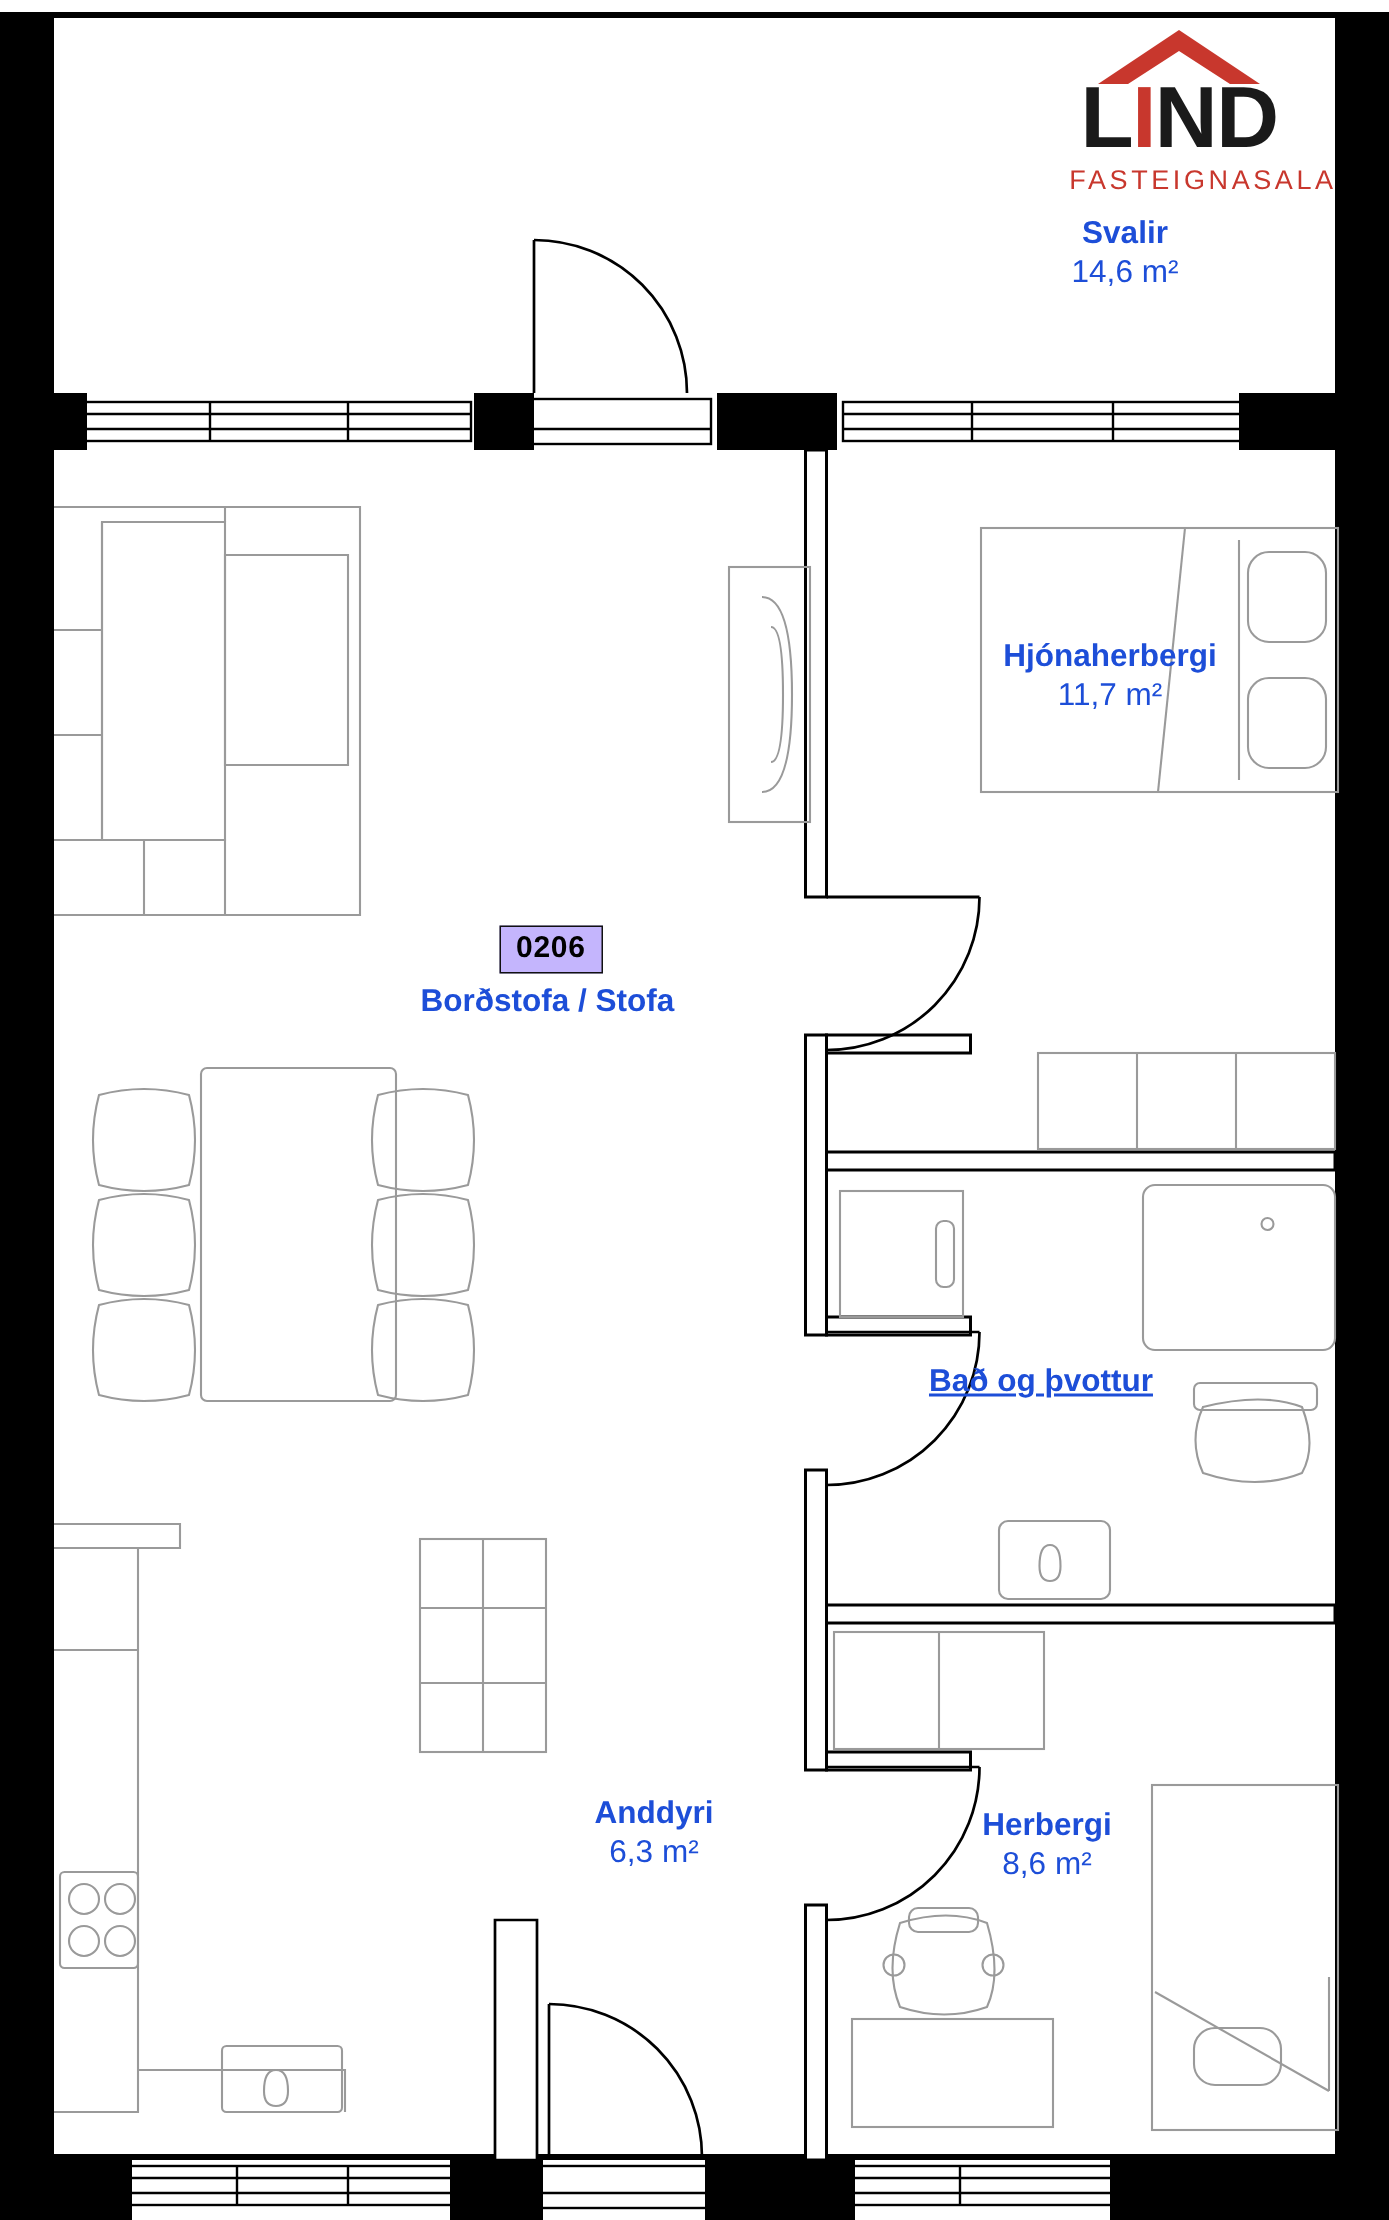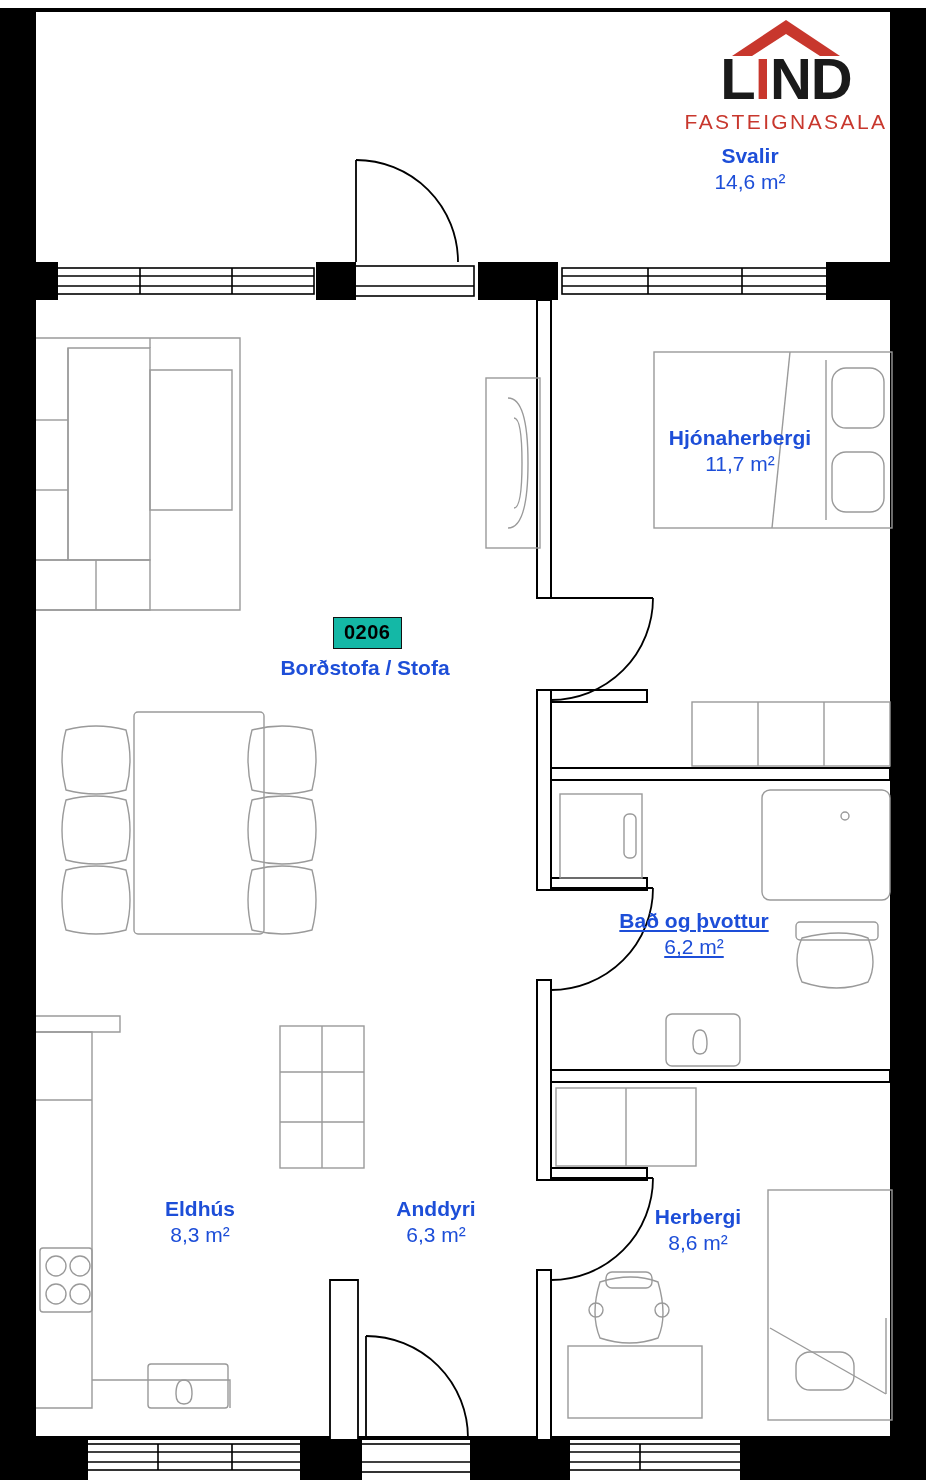--- a/index.html
+++ b/index.html
@@ -42,21 +42,21 @@
     font-size: 21px;
     display: block;
   }
   .unit-box {
     position: absolute;
     border: 1.5px solid #111;
     padding: 3px 10px 4px 10px;
     font-size: 20px;
     font-weight: bold;
     color: #000;
-    background: #14b8a6;
+    background: #c4b5fd;
     letter-spacing: 0.5px;
   }
   
   .logo {
     position: absolute;
     right: 35px;
     top: 18px;
     width: 210px;
     height: 115px;
     text-align: center;
@@ -76,24 +76,24 @@
     font-weight: bold;
     letter-spacing: -1px;
     color: #1a1a1a;
     line-height: 1;
   }
   .logo .word .accent {
     color: #c8372d;
   }
   .logo .sub {
     position: absolute;
-    left: 0;
+    left: 16px;
     top: 92px;
     width: 100%;
-    font-size: 21px;
+    font-size: 18px;
     letter-spacing: 2.4px;
     color: #c8372d;
   }
 </style>
 </head>
 <body>
 
 <div id="plan">
 
   <svg class="layer" viewBox="0 0 926 1480">
@@ -299,27 +299,22 @@
   </div>
 
   <div class="unit-box" style="left:333px; top:617px;">0206</div>
 
   <div class="label" style="left:240px; top:655px; width:250px;">
     <span class="name">Borðstofa / Stofa</span>
   </div>
 
   <div class="label" style="left:568px; top:908px; width:252px;text-decoration:underline;">
     <span class="name">Bað og þvottur</span>
-    <span class="area">6,2 m²</span>
-  </div>
-
-  <div class="label" style="left:96px; top:1196px; width:208px;">
-    <span class="name">Eldhús</span>
-    <span class="area">8,3 m²</span>
-  </div>
+  </div>
+
 
   <div class="label" style="left:332px; top:1196px; width:208px;">
     <span class="name">Anddyri</span>
     <span class="area">6,3 m²</span>
   </div>
 
   <div class="label" style="left:594px; top:1204px; width:208px;">
     <span class="name">Herbergi</span>
     <span class="area">8,6 m²</span>
   </div>

